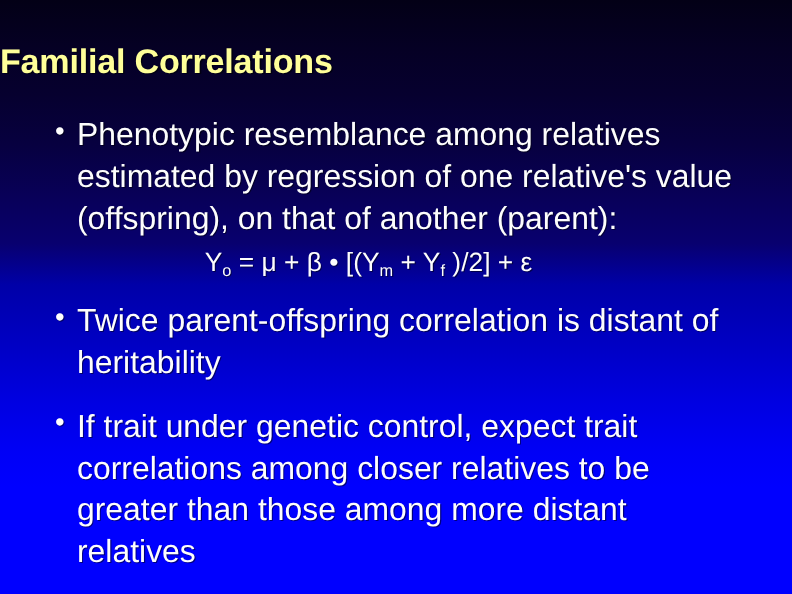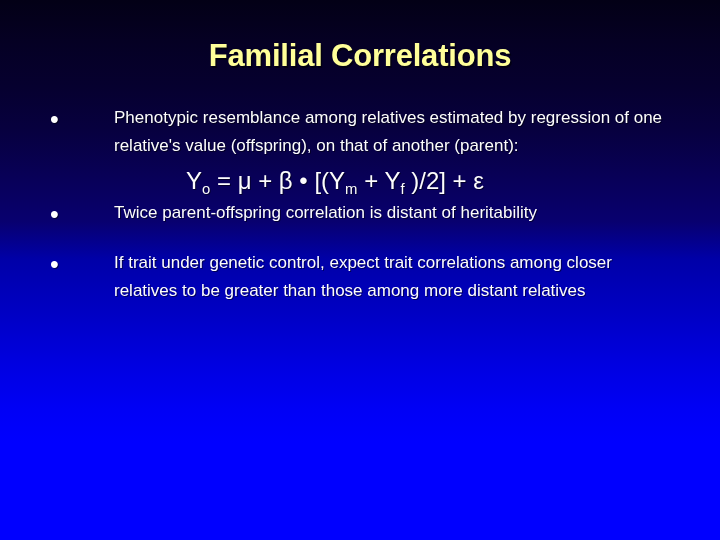--- a/index.html
+++ b/index.html
@@ -31,21 +31,20 @@
         #0000ff 100%);
     overflow: hidden;
   }
 
   
   #title {
     position: absolute;
     top: 38px;
     left: 0;
     width: 720px;
-    text-align: center;
     font-size: 31px;
     font-weight: bold;
     color: #ffff99;
     letter-spacing: -0.2px;
     text-shadow: 1.5px 1.5px 0 rgba(0,0,0,0.55);
     white-space: nowrap;
   }
 
   
   #body {
@@ -66,38 +65,38 @@
     font-size: 25px;
     line-height: 30px;
     text-align: left;
     padding-left: 6px;
     box-sizing: border-box;
     text-shadow: 1px 1px 0 rgba(0,0,0,0.5);
   }
   .bullet-text {
     flex: 1 1 auto;
     color: #fdfdfd;
-    font-size: 17px;
-    line-height: 28px;
+    font-size: 29px;
+    line-height: 38px;
     text-shadow: 1px 1px 0 rgba(0,0,0,0.5);
-    margin-left: 44px;
   }
 
   
   #bullet-1 { margin-bottom: 6px; }
   #bullet-2 { margin-bottom: 20px; }
   #bullet-3 { margin-bottom: 0; }
 
   
   #equation {
     text-align: center;
     color: #fdfdfd;
     font-size: 24px;
     line-height: 30px;
     padding-right: 50px;
+    margin-bottom: 16px;
     text-shadow: 1px 1px 0 rgba(0,0,0,0.5);
     white-space: nowrap;
   }
   #equation sub {
     font-size: 0.62em;
     vertical-align: baseline;
     position: relative;
     top: 0.32em;
   }
   .eq-seg { white-space: pre; }

